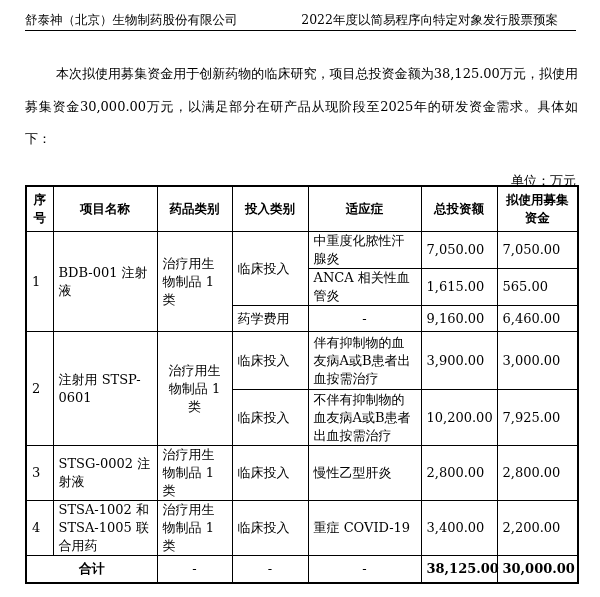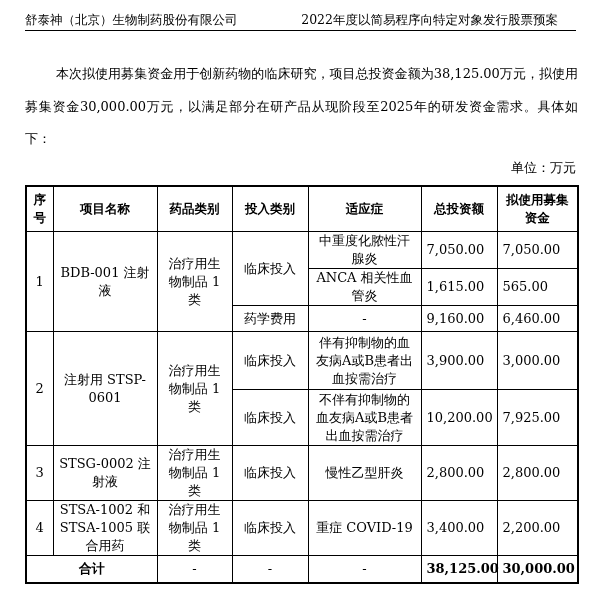--- a/index.html
+++ b/index.html
@@ -4,28 +4,28 @@
 <style>
   html, body { margin:0; padding:0; background:#ffffff; }
   body { width:600px; height:597px; position:relative; overflow:hidden;
          font-family: "DejaVu Serif", "Liberation Serif", serif; color:#000; }
   .hdr { position:absolute; top:12px; left:25px; right:24px; height:18px;
          font-size:12.5px; border-bottom:1.5px solid #000; }
   .hdr-left { position:absolute; left:0; top:0; }
   .hdr-right { position:absolute; right:18px; top:0; }
   .para { position:absolute; left:25px; width:553px; top:58px; font-size:13px; line-height:32.5px; text-align:justify; }
   .para p { margin:0; text-indent:31px; }
-  .unit { position:absolute; right:24px; top:159px; font-size:13px;text-align:center; }
+  .unit { position:absolute; right:24px; top:172px; font-size:13px;text-align:center; }
   table { position:absolute; left:25px; top:185px; width:552px; border-collapse:collapse;
           border:2.5px solid #000; font-size:13px; table-layout:fixed; }
   td, th { border:1px solid #000; padding:0 5px; vertical-align:middle; line-height:18px; }
   th { font-family:"DejaVu Sans","Liberation Sans",sans-serif; font-weight:bold; font-size:12.5px; text-align:center; height:44px; }
   .num { }
   .ctr { text-align:center; }
-  .left { text-align:center; }
+  .left { text-align:left; }
   .bold { font-weight:bold; }
   .total-label { font-family:"DejaVu Sans","Liberation Sans",sans-serif; font-weight:bold; text-align:center; }
 </style>
 </head>
 <body>
 
 <div class="hdr">
   <span class="hdr-left">舒泰神（北京）生物制药股份有限公司</span>
   <span class="hdr-right">2022年度以简易程序向特定对象发行股票预案</span>
 </div>

